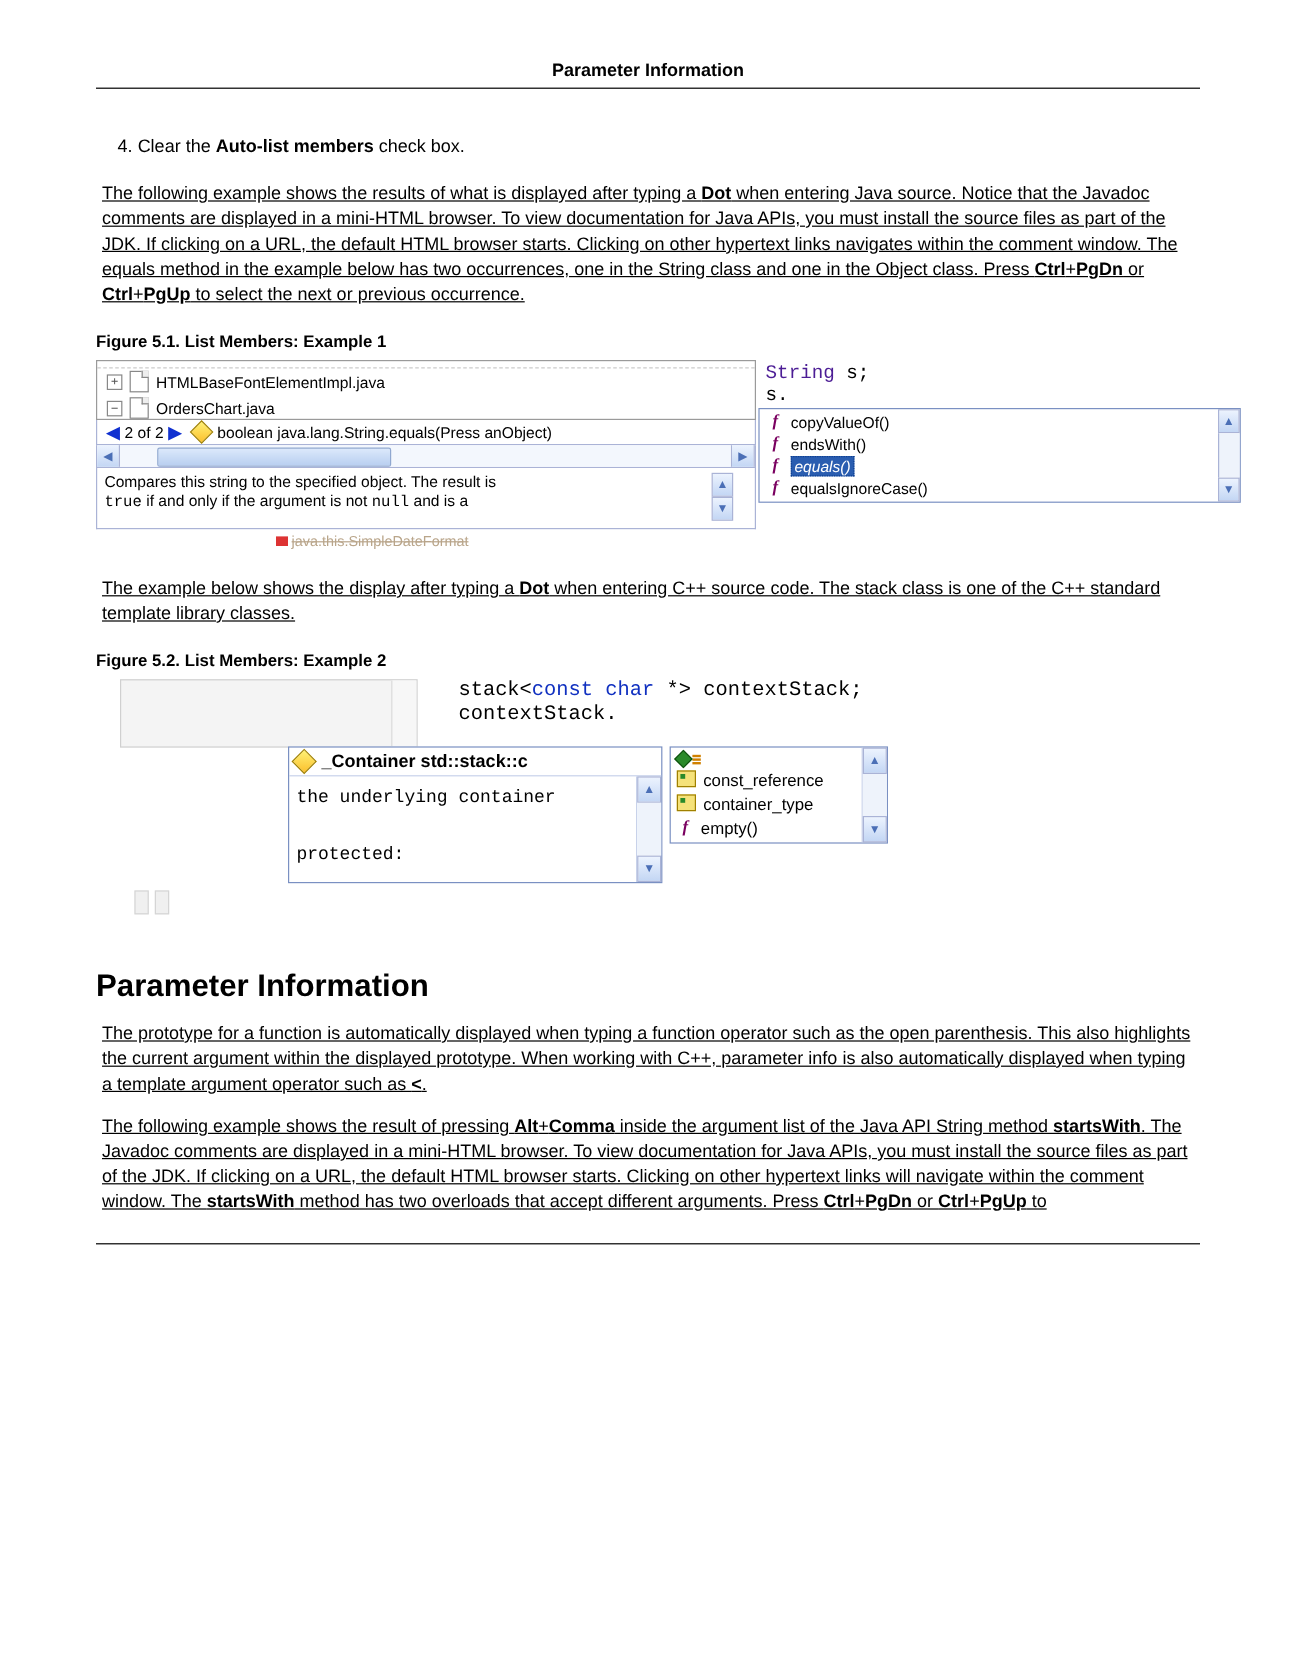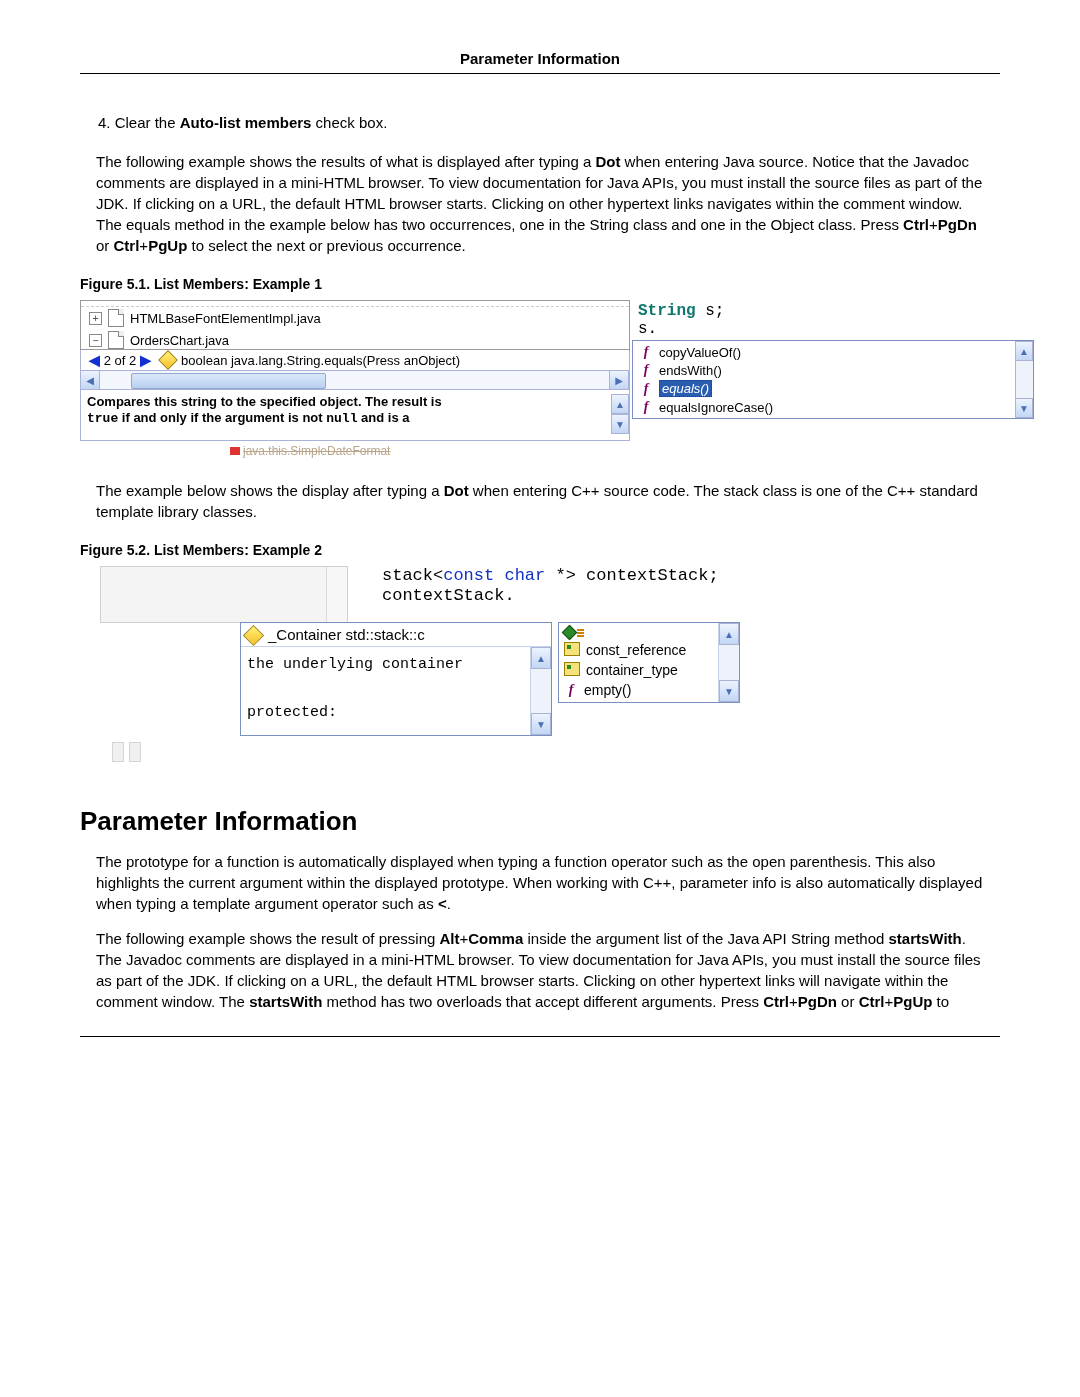--- a/index.html
+++ b/index.html
@@ -17,21 +17,22 @@
   .header-title {
     text-align: center;
     font-weight: bold;
     font-size: 15px;
     border-bottom: 1px solid #000;
     padding-bottom: 6px;
     margin-bottom: 40px;
   }
   .body-text {
     line-height: 1.4;
-    margin: 14px 16px;
+    margin: 14px 5px;
+    text-decoration: underline;
   }
   .list-item {
     margin: 0 0 20px 18px;
   }
   .fig-caption {
     font-weight: bold;
     margin: 20px 0 8px 0;
     font-size: 14px;
   }
   h2.section {
@@ -161,25 +162,24 @@
     left: 6%; top: 2px; height: 14px; width: 38%;
     background: linear-gradient(#dbe8fb,#b9cff0);
     border: 1px solid #90a8d0;
     border-radius: 2px;
   }
   
   .f1-javadoc {
     border: 1px solid #aab3d6;
     border-top: none;
     background: #fff;
-    padding: 4px 0 6px 6px;
+    padding: 4px 18px 6px 6px;
     font-size: 13px;
     font-family: Tahoma, sans-serif;
     display: flex;
-    font-weight: bold;
   }
   .f1-javadoc .jd-text { flex: 1; line-height: 1.25;}
   .f1-javadoc code { font-family: "Courier New", monospace; }
   .f1-vscroll-small {
     width: 18px;
     margin-left: 4px;
     display: flex;
     flex-direction: column;
   }
   .f1-vscroll-small .cap {
@@ -206,21 +206,21 @@
     position: absolute;
     left: 552px; top: 0;
     width: 430px;
   }
   .f1-code {
     font-family: "Courier New", monospace;
     font-size: 16px;
     padding: 2px 6px 0 6px;
     color: #000;
   }
-  .kw-type { color: #0f766e; font-weight: bold; }
+  .kw-type { color: #4c1d95; font-weight: normal; }
   .f1-complete {
     margin-top: 2px;
     border: 1px solid #7a90c2;
     background: #fff;
     display: flex;
     width: 400px;
   }
   .f1-complete .list {
     flex: 1;
     padding: 2px 0;
@@ -293,24 +293,25 @@
   }
   
   .f2-info {
     position: absolute;
     left: 140px; top: 56px;
     width: 310px;
     border: 1px solid #7a90c2;
     background: #fff;
   }
   .f2-info-head {
-    display:flex;align-items:flex-end;
+    display:flex;align-items:center;
     padding: 3px 5px;
     border-bottom: 1px solid #c8d2ea;
     font-size: 15px;
+    font-weight: bold;
   }
   .f2-diamond {
     width: 13px; height: 13px;
     transform: rotate(45deg);
     background: linear-gradient(135deg,#fff176,#fbc02d);
     border: 1px solid #a08000;
     margin-right: 7px;
   }
   .f2-info-body {
     display: flex;

